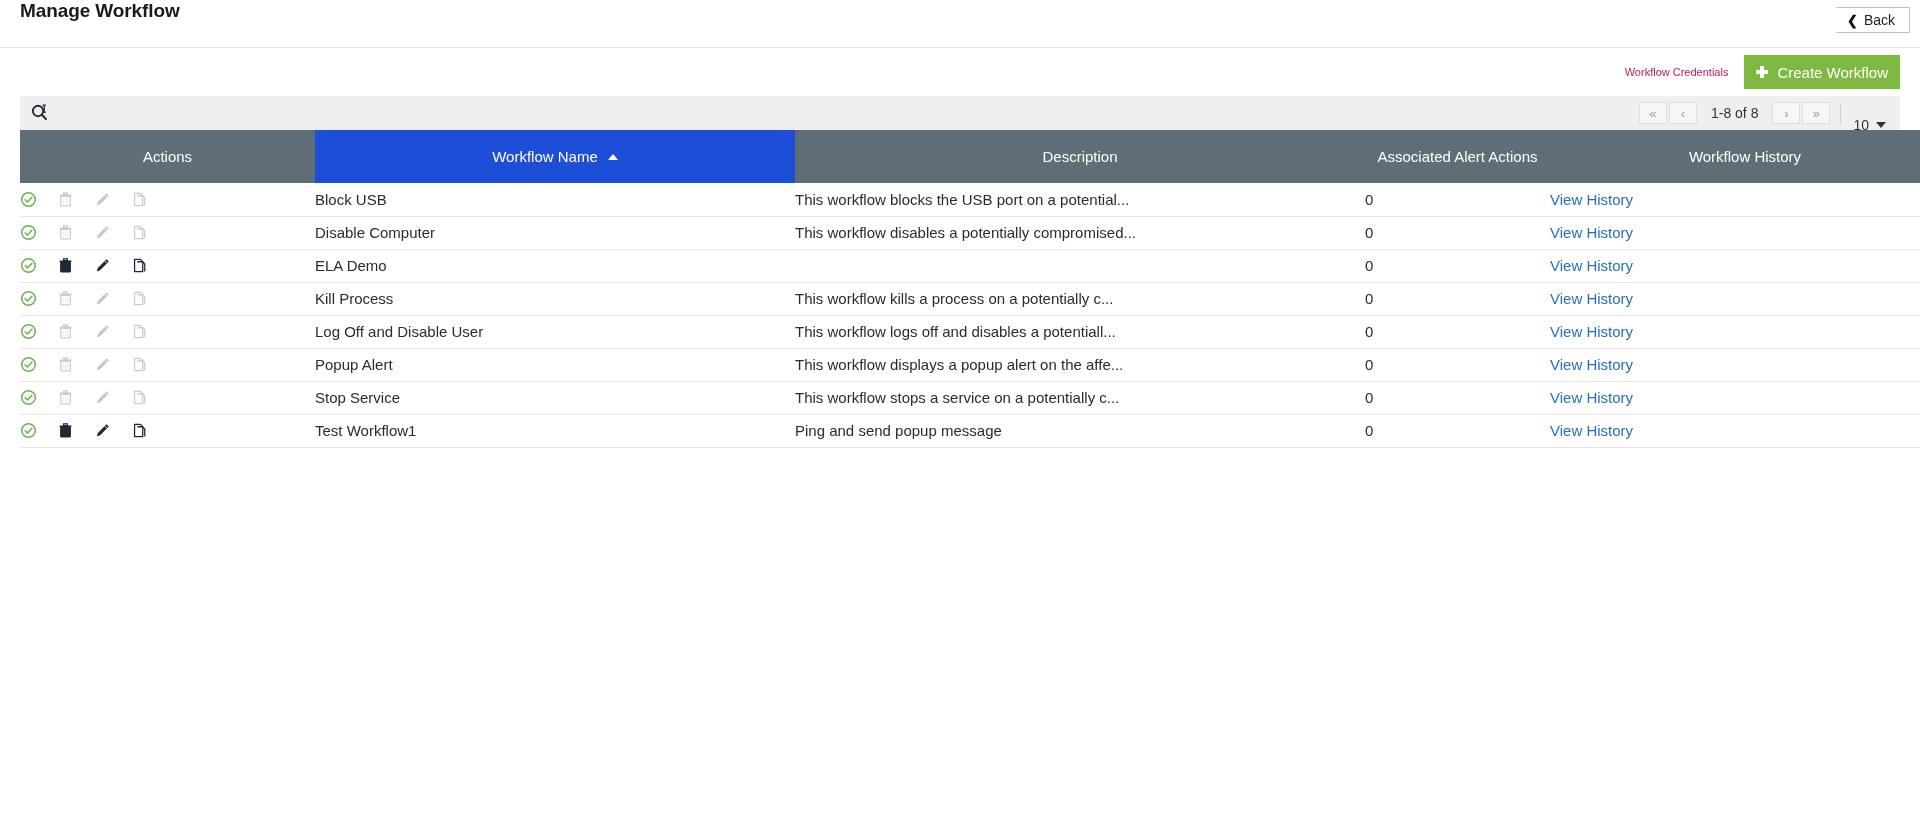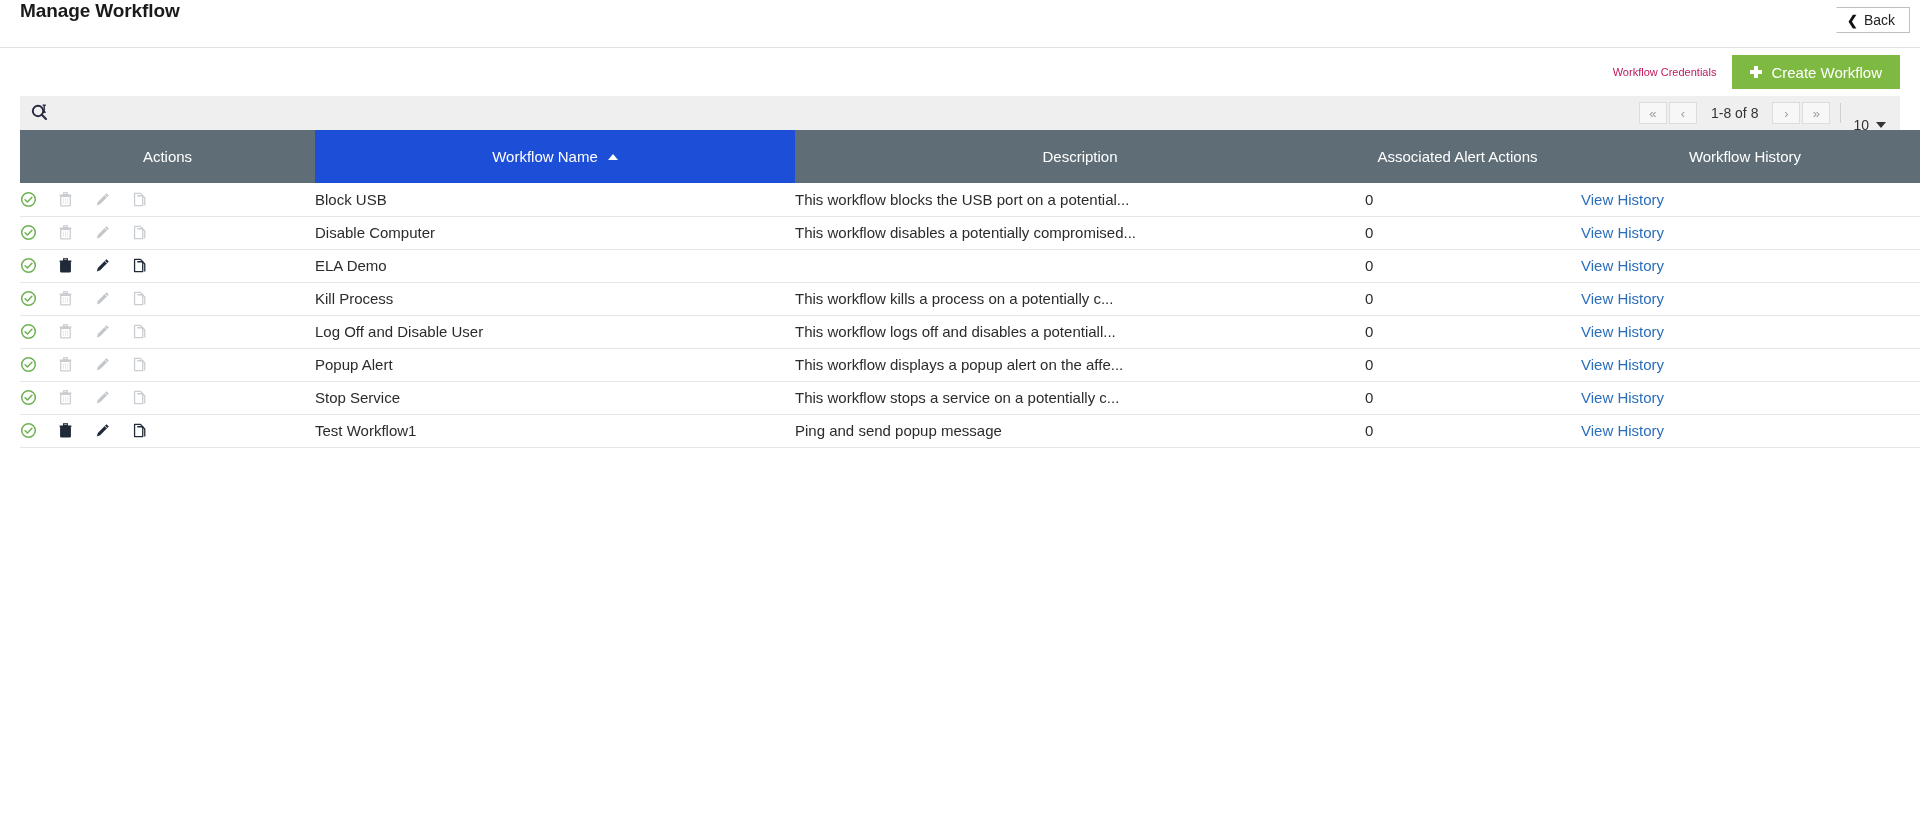--- a/index.html
+++ b/index.html
@@ -67,21 +67,21 @@
     color: #be185d;
     text-decoration: none;
     cursor: pointer;
     line-height: 1;
   }
   .primary-button {
     display: inline-flex;
     align-items: center;
     gap: 9px;
     height: 34px;
-    padding: 0 18px;
+    padding: 0 12px;
     background: #7eba41;
     color: #ffffff;
     font-size: 15px;
     border: none;
     cursor: pointer;
     font-family: "Liberation Sans", sans-serif;
   }
   .plus-icon {
     display: inline-block;
     width: 12px;
@@ -214,21 +214,20 @@
   td.cell-name    { padding-left: 0; }
   td.cell-desc    { padding-left: 0; }
   td.cell-profiles{ padding-left: 0; }
   td.cell-history { padding-left: 0; }
 
   .history-link {
     color: #2a6ebb;
     text-decoration: none;
     font-size: 15px;
     cursor: pointer;
-    margin-left: 31px;
   }
 </style>
 </head>
 <body>
 
 <div class="page-header">
   <div class="page-title">Manage Workflow</div>
   <div class="back-button">
     <span class="back-chevron">❮</span>
     <span>Back</span>

